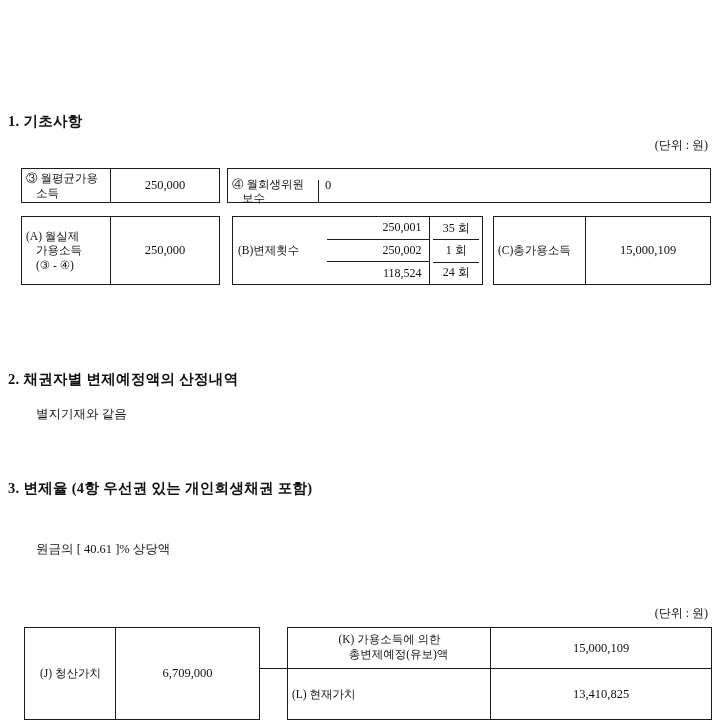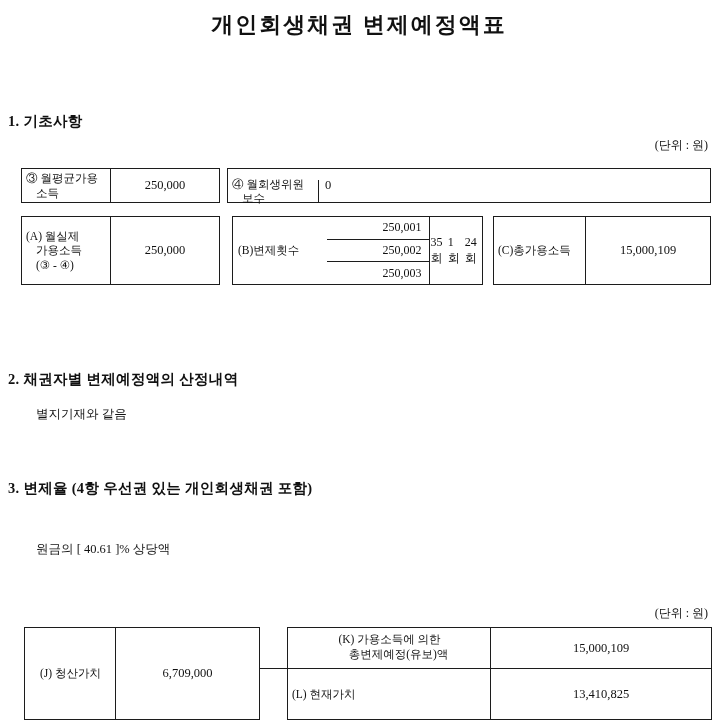--- a/index.html
+++ b/index.html
@@ -61,21 +61,21 @@
   .t-fee .lbl { width: 91px; margin-top: 11px; }
 
   
   .t-a { top: 216px; left: 21px;  width: 199px; height: 69px; }
   .t-b { top: 216px; left: 232px; width: 251px; height: 69px; }
   .t-c { top: 216px; left: 493px; width: 218px; height: 69px; }
   .t-a .lbl { width: 89px; }
   .t-b .lbl { width: 95px; padding-left: 5px; }
   .t-c .lbl { width: 92px; }
   .b-amounts { width: 103px; display: flex; flex-direction: column; }
-  .b-counts  { width: 53px; display: flex; border-left: 1.5px solid #1c1c1c; }
+  .b-counts  { width: 53px; display: flex; flex-direction: column; border-left: 1.5px solid #1c1c1c; }
   .b-amounts .brow, .b-counts .brow {
     flex: 1; display: flex; align-items: center; position: relative;
     font-size: 12px;
   }
   .b-amounts .brow { justify-content: flex-end; padding-right: 8px; }
   .b-counts .brow { justify-content: center; }
   .b-amounts .brow.sep { border-bottom: 1.4px solid #1c1c1c; }
   .b-counts .brow.sep::after {
     content: ""; position: absolute; left: 3px; right: 3px; bottom: -1px;
     border-bottom: 1.4px solid #1c1c1c;
@@ -92,21 +92,20 @@
   .kl-row-l { flex: 1; }
   .t-kl .lbl { width: 203px; justify-content: center; }
   .kl-row-k .lbl { justify-content: flex-start; padding-top: 4px; }
   .kl-row-k .lbl .indent { padding-left: 18px; }
 </style>
 </head>
 <body>
 
 <div class="page">
 
-  <div class="doc-title">개인회생채권 변제예정액표</div>
 
   <div class="sec-heading h-s1">1. 기초사항</div>
   <div class="unit-note unit-1">(단위 : 원)</div>
 
   <div class="tbl t-income">
     <div class="lbl lbl-border">
       <span>③ 월평균가용</span>
       <span class="indent">소득</span>
     </div>
     <div class="val">250,000</div>
@@ -127,21 +126,21 @@
       <span class="indent">(③ - ④)</span>
     </div>
     <div class="val">250,000</div>
   </div>
 
   <div class="tbl t-b">
     <div class="lbl">(B)변제횟수</div>
     <div class="b-amounts">
       <div class="brow sep">250,001</div>
       <div class="brow sep">250,002</div>
-      <div class="brow">250,003</div>
+      <div class="brow">118,524</div>
     </div>
     <div class="b-counts">
       <div class="brow sep">35 회</div>
       <div class="brow sep">1 회</div>
       <div class="brow">24 회</div>
     </div>
   </div>
 
   <div class="tbl t-c">
     <div class="lbl lbl-border">(C)총가용소득</div>

